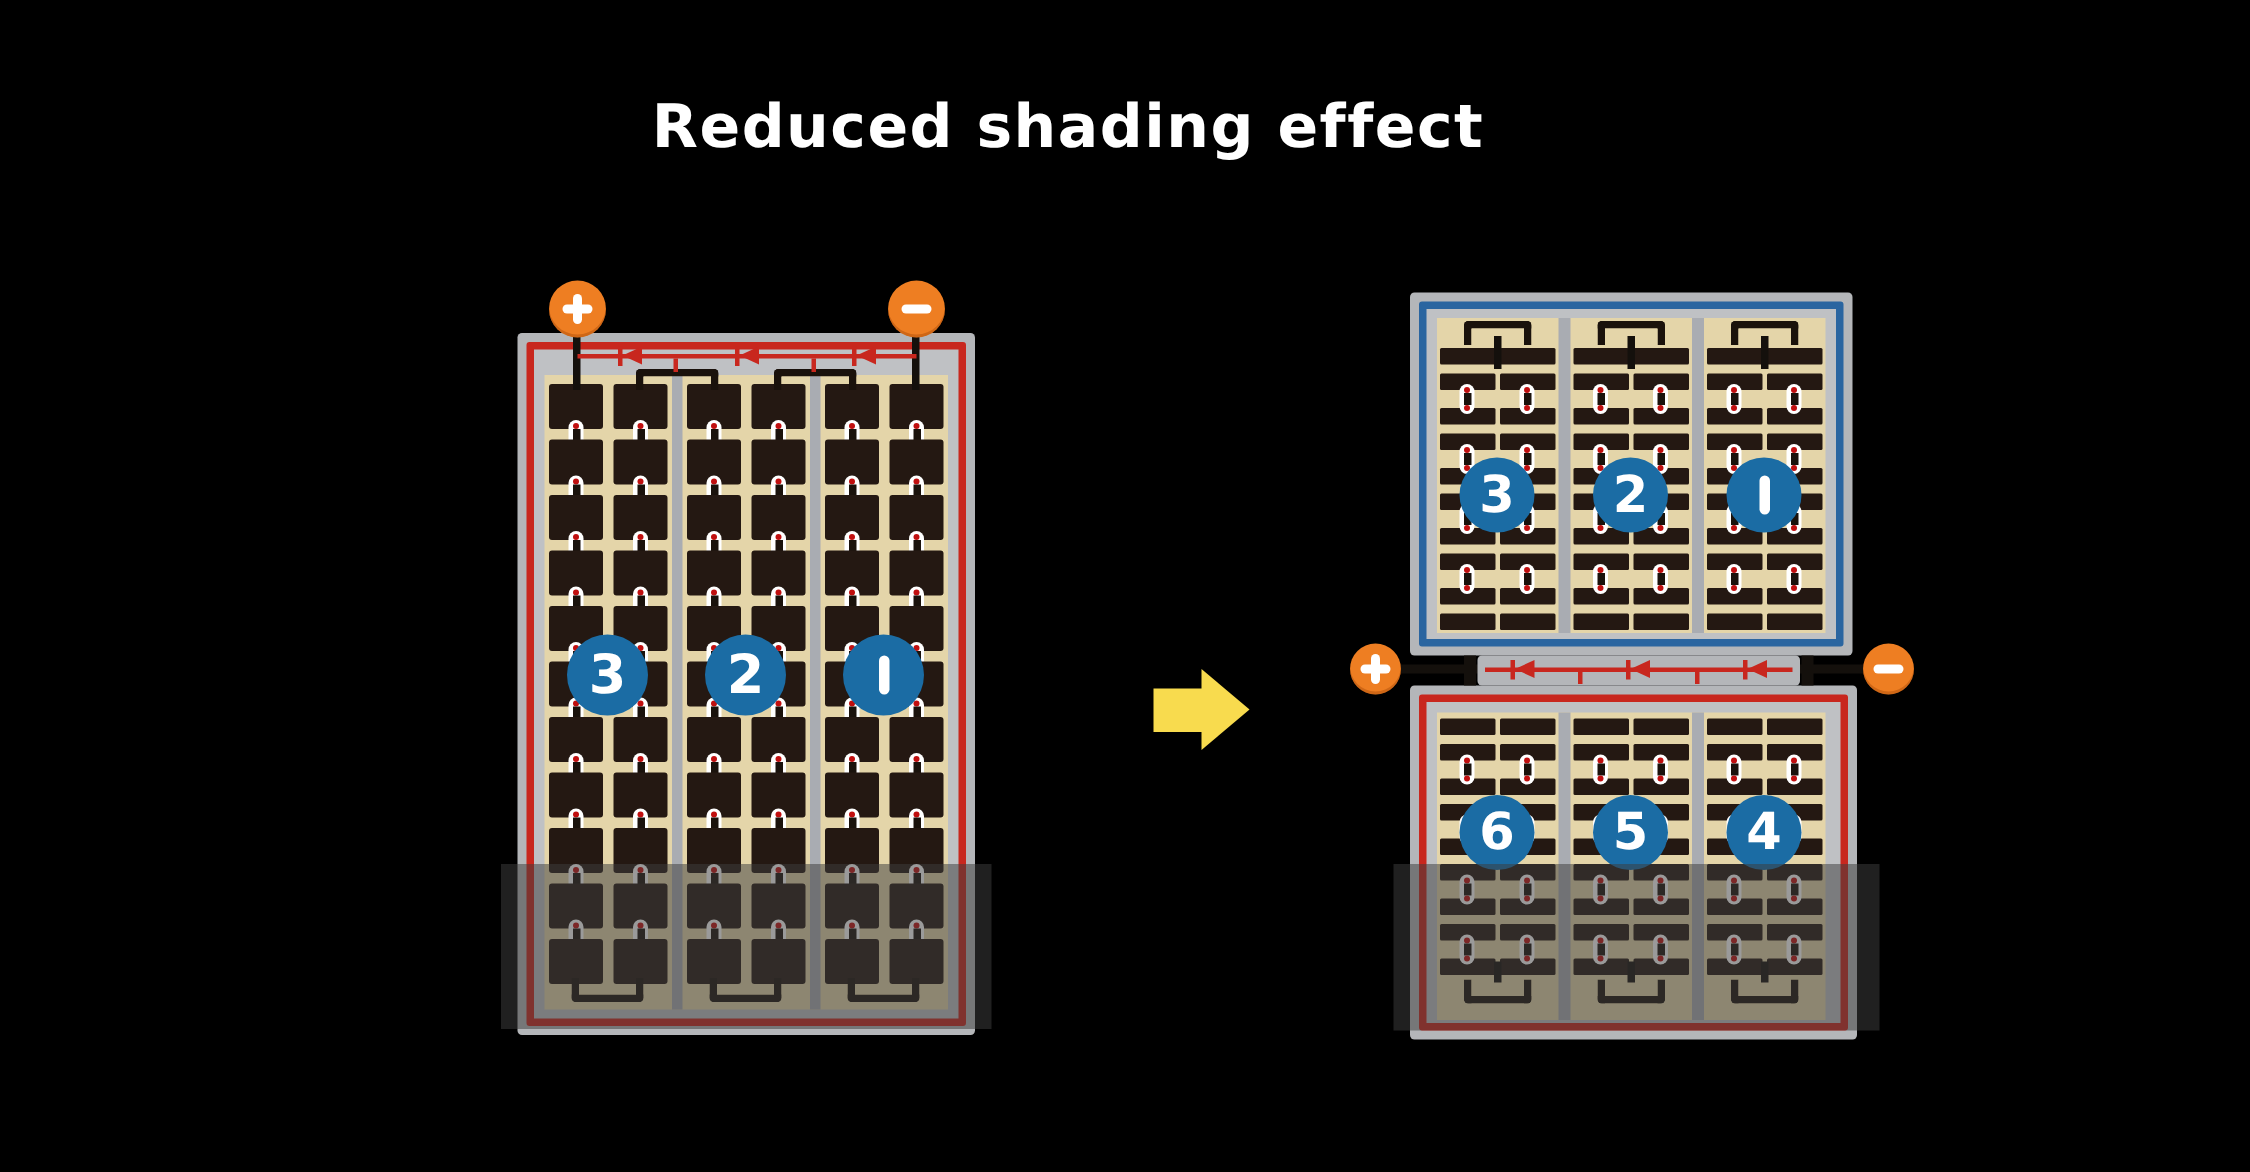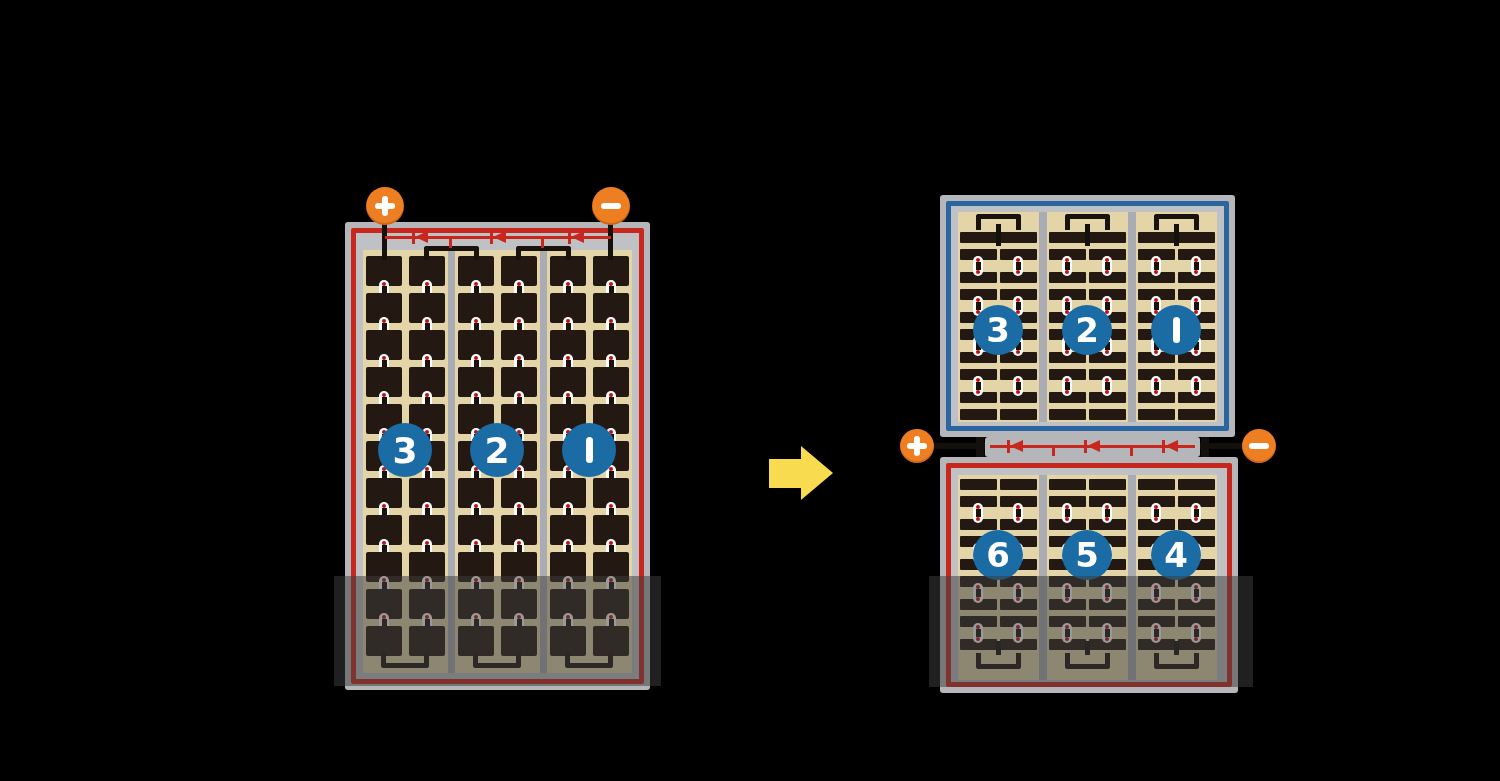--- a/index.html
+++ b/index.html
@@ -66,20 +66,21 @@
   
   .arrow-shaft { position:absolute; background:#F8DB4E; }
   .arrow-head  { position:absolute; width:0; height:0;
                  border-left:32px solid #F8DB4E; border-top:27px solid transparent; border-bottom:27px solid transparent; }
 </style>
 </head>
 <body>
 
 <div class="stage">
 
+  <div class="title">Reduced shading effect</div>
 
   <div class="frame" style="left:345px; top:222px; width:305px; height:468px;"></div>
   <div class="brd red" style="left:351px; top:228px; width:293px; height:456px;"></div>
   <div class="tan" id="left-tan" style="left:363px; top:250px; width:269px; height:423px;">
       <div class="divider" style="left: 85px; width: 7px;"></div>
       <div class="divider" style="left: 177px; width: 7px;"></div>
       <div class="cell" style="left: 3px; top: 6px; width: 36px; height: 30px;"></div>
       <div class="pill" style="left: 16px; top: 30px;">
         <div class="dot"></div>
         <div class="bar"></div>

